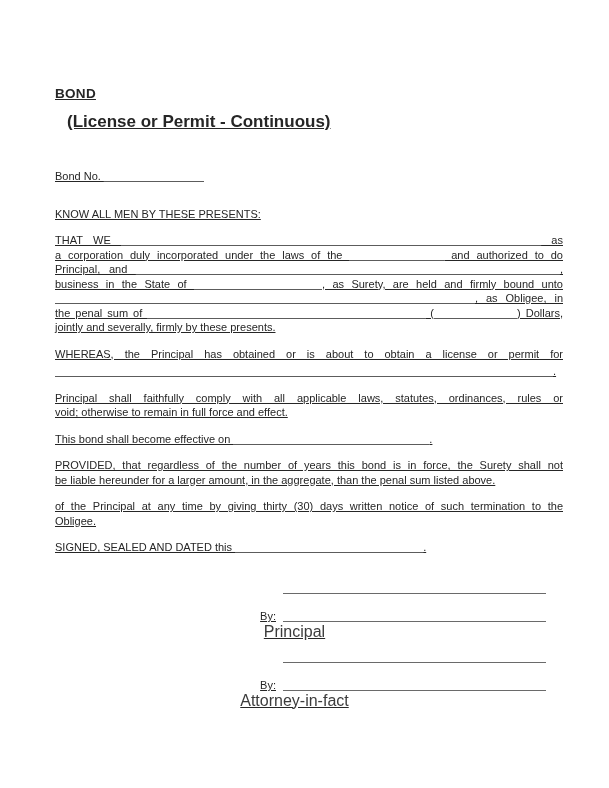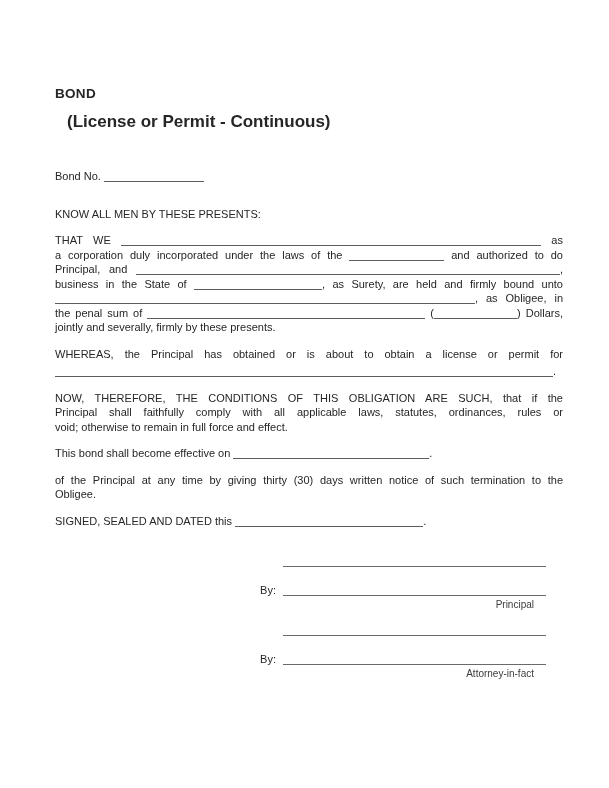--- a/index.html
+++ b/index.html
@@ -2,21 +2,21 @@
 <html><head>
 <meta charset="utf-8">
 <style>
   html,body { margin:0; padding:0; background:#ffffff; }
   .page {
     width:609px; height:788px; position:relative; background:#ffffff;
     overflow:hidden;
     font-family:"Liberation Sans", sans-serif;
     font-size:11px; color:#262626;
   }
-  .content { position:absolute; left:55px; top:86px; width:508px; }
+  .content { position:absolute; left:55px; top:86px; width:508px;text-decoration:underline; }
 
   .title    { font-size:13.5px; font-weight:bold; margin:0; line-height:16px; letter-spacing:0.3px; }
   .subtitle { font-size:17px;  font-weight:bold; margin:12px; line-height:16px; }
 
   .bondno   { margin-top:39px; }
   .presents { margin-top:23px; line-height:14.5px; }
 
   .para  { margin-top:12px; }
   .tl    { line-height:14.5px; min-height:14.5px; }
   .just  { text-align:justify; text-align-last:justify; }
@@ -27,21 +27,21 @@
     border-bottom:1px solid #5c5c5c;
     vertical-align:-2px;
   }
 
   .sigwrap  { margin-top:26px; }
   .sigwrap2 { margin-top:12px; }
   .sigline  { text-align:right; margin-right:17px; line-height:14.5px; }
   .sigblank { width:263px; border-bottom-color:#6a6a6a; }
   .byrow    { text-align:right; margin-right:17px; margin-top:14px; line-height:14.5px; }
   .byblank  { margin-left:7px; }
-  .siglabel { text-align:right; margin-right:29px; font-size:10px; color:#3c3c3c; line-height:13px; margin-top:1px; }
+  .siglabel { text-align:center; margin-right:29px; font-size:16px; color:#3c3c3c; line-height:13px; margin-top:1px; }
 </style>
 </head>
 <body>
 
 <div class="page">
   <div class="content">
 
     <h1 class="title">BOND</h1>
     <h2 class="subtitle">(License or Permit - Continuous)</h2>
 
@@ -60,29 +60,32 @@
         <div class="tl just">the penal sum of <span class="blank" style="width: 278px;"></span> (<span class="blank" style="width: 83px;"></span>) Dollars,</div>
         <div class="tl">jointly and severally, firmly by these presents.</div>
       </div>
 
     <div class="para">
         <div class="tl just">WHEREAS, the Principal has obtained or is about to obtain a license or permit for</div>
         <div class="tl gap-sm"><span class="blank" style="width: 498px;"></span>.</div>
       </div>
 
     <div class="para">
-        <div class="tl just">NOW, THEREFORE, THE CONDITIONS OF THIS OBLIGATION ARE SUCH, that if the</div>
         <div class="tl just">Principal shall faithfully comply with all applicable laws, statutes, ordinances, rules or</div>
         <div class="tl">void; otherwise to remain in full force and effect.</div>
       </div>
 
     <div class="para">
         <div class="tl">This bond shall become effective on <span class="blank" style="width: 196px;"></span>.</div>
       </div>
 
+    <div class="para">
+        <div class="tl just">PROVIDED, that regardless of the number of years this bond is in force, the Surety shall not</div>
+        <div class="tl">be liable hereunder for a larger amount, in the aggregate, than the penal sum listed above.</div>
+      </div>
 
     <div class="para">
         <div class="tl just">of the Principal at any time by giving thirty (30) days written notice of such termination to the</div>
         <div class="tl">Obligee.</div>
       </div>
 
     <div class="para">
         <div class="tl">SIGNED, SEALED AND DATED this <span class="blank" style="width: 188px;"></span>.</div>
       </div>
 

